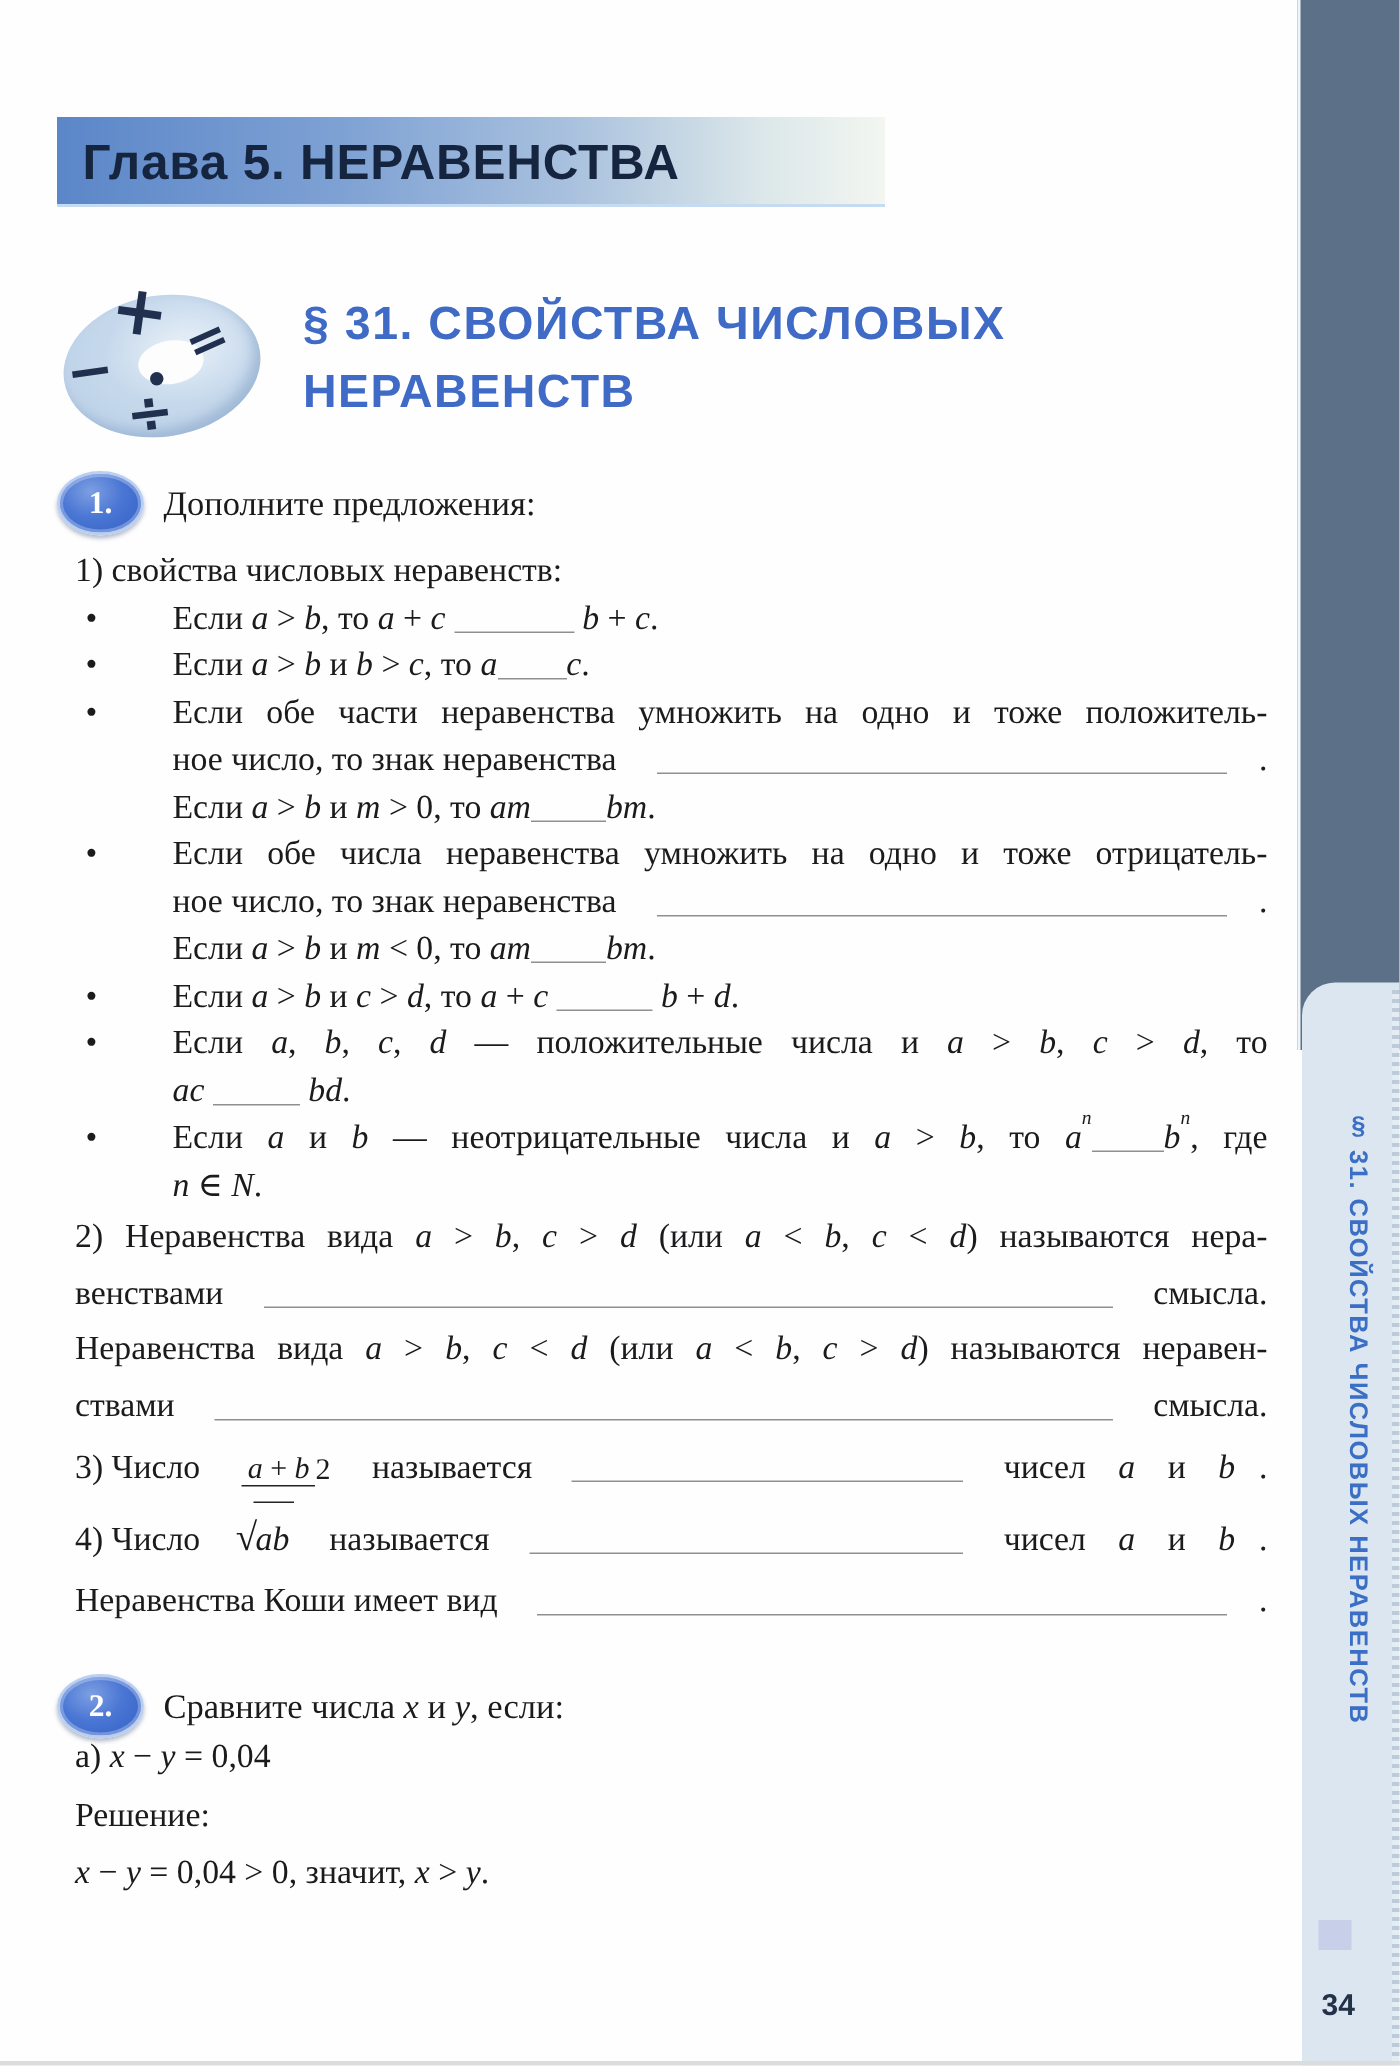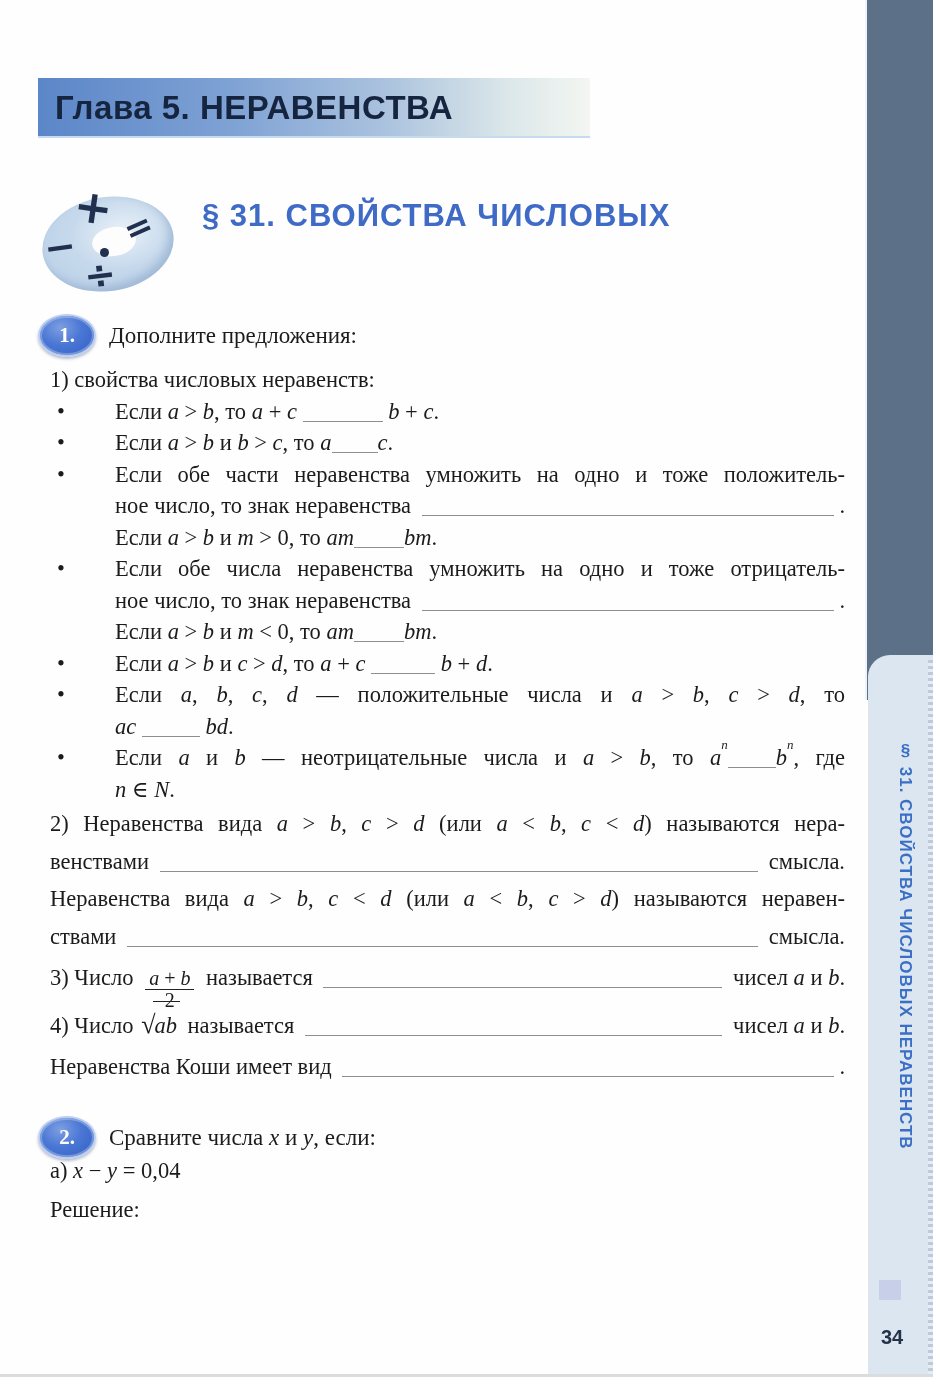--- a/index.html
+++ b/index.html
@@ -69,37 +69,37 @@
   }
   .prompt{margin-left:13px;font-size:23px;color:var(--body_text);}
   #ex1-head{top:314px;}
   #ex2-head{top:1116px;}
 
   
   .lines{position:absolute;left:38px;width:807px;}
   #ex1-lines{top:364px;}
   #ex2-lines{top:1152px;}
   .ln{position:relative;display:block;height:31.5px;line-height:31.5px;font-size:22.5px;color:var(--body_text);}
-  .ln.flx{display:flex;align-items:baseline;}
+  .ln.flx{display:flex;align-items:baseline;gap:16px;}
   .flx span,.flx i,.flx sup{white-space:pre;}
   .p{padding-left:12px;}
   .li{padding-left:77px;}
   .li::before{content:"\2022";position:absolute;left:19px;top:0;}
   .ind{padding-left:77px;}
   .jst{text-align:justify;text-align-last:justify;}
   .p2{height:37.5px;line-height:37.5px;padding-left:12px;}
   .g3a{height:46px;line-height:46px;padding-left:12px;}
   .g3b{height:48px;line-height:48px;padding-left:12px;}
   .g3c{height:35px;line-height:35px;padding-left:12px;}
   .e2{height:38.5px;line-height:38.5px;padding-left:12px;}
   i{font-style:italic;}
   sup{font-size:13px;position:relative;top:-8px;line-height:0;}
   .blank{display:inline-block;height:4px;border-bottom:1.4px solid var(--blank_line);position:relative;top:3px;}
   .blank.grow{flex:1 1 40px;margin:0 5px;}
-  .frac{display:inline-flex;flex-direction:column;align-items:center;font-size:20px;line-height:21px;margin:0 6px;}
+  .frac{display:inline-flex;flex-direction:row;align-items:center;font-size:20px;line-height:21px;margin:0 6px;}
   .frac .num{border-bottom:1.6px solid #222;padding:0 4px;}
   .sqrt{display:inline-flex;align-items:baseline;margin:0 2px;}
   .sqrt .radsign{font-size:26px;}
   .sqrt .radcnt{border-top:1.7px solid #222;padding:0 3px 0 1px;margin-left:-2px;}
 
   
   .sidebar{position:absolute;right:0;top:0;width:68px;height:1377px;}
   .sidebar-top{position:absolute;left:0;right:0;top:0;height:700px;background:var(--sidebar_slate);border-left:2px solid #eef4fa;}
   .sidebar-tab{
     position:absolute;left:3px;right:0;top:655px;bottom:0;
@@ -128,20 +128,21 @@
     <div class="base"></div>
     <div class="hole"></div>
     <span class="sym plus">+</span>
     <span class="sym equals">=</span>
     <span class="sym minus">−</span>
     <span class="sym divide">÷</span>
     <span class="dot"></span>
   </div>
   <div class="section-title">
     <div>§ 31. СВОЙСТВА ЧИСЛОВЫХ</div>
+    <div>НЕРАВЕНСТВ</div>
   </div>
 </div>
 
 <div class="ex-head" id="ex1-head">
   <span class="badge">1.</span>
   <span class="prompt"><span class="t">Дополните предложения:</span></span>
 </div>
 <div class="lines" id="ex1-lines">
     <div class="ln p"><span class="t">1) свойства числовых неравенств:</span></div>
     <div class="ln li"><span class="t">Если </span><i class="v">a</i><span class="t"> &gt; </span><i class="v">b</i><span class="t">, то </span><i class="v">a</i><span class="t"> + </span><i class="v">c</i><span class="t"> </span><span class="blank" style="width: 80px;"></span><span class="t"> </span><i class="v">b</i><span class="t"> + </span><i class="v">c</i><span class="t">.</span></div>
@@ -206,20 +207,21 @@
     </div>
   </div>
 
 <div class="ex-head" id="ex2-head">
   <span class="badge">2.</span>
   <span class="prompt"><span class="t">Сравните числа </span><i class="v">x</i><span class="t"> и </span><i class="v">y</i><span class="t">, если:</span></span>
 </div>
 <div class="lines" id="ex2-lines">
     <div class="ln e2"><span class="t">а) </span><i class="v">x</i><span class="t"> − </span><i class="v">y</i><span class="t"> = 0,04</span></div>
     <div class="ln e2"><span class="t">Решение:</span></div>
+    <div class="ln e2"><i class="v">x</i><span class="t"> − </span><i class="v">y</i><span class="t"> = 0,04 &gt; 0, значит, </span><i class="v">x</i><span class="t"> &gt; </span><i class="v">y</i><span class="t">.</span></div>
   </div>
 
 <div class="sidebar">
   <div class="sidebar-top"></div>
   <div class="sidebar-tab">
     <span class="tab-text">§ 31. СВОЙСТВА ЧИСЛОВЫХ НЕРАВЕНСТВ</span>
     <span class="tab-square"></span>
     <span class="page-num">34</span>
   </div>
   <div class="edge-stripes"></div>

